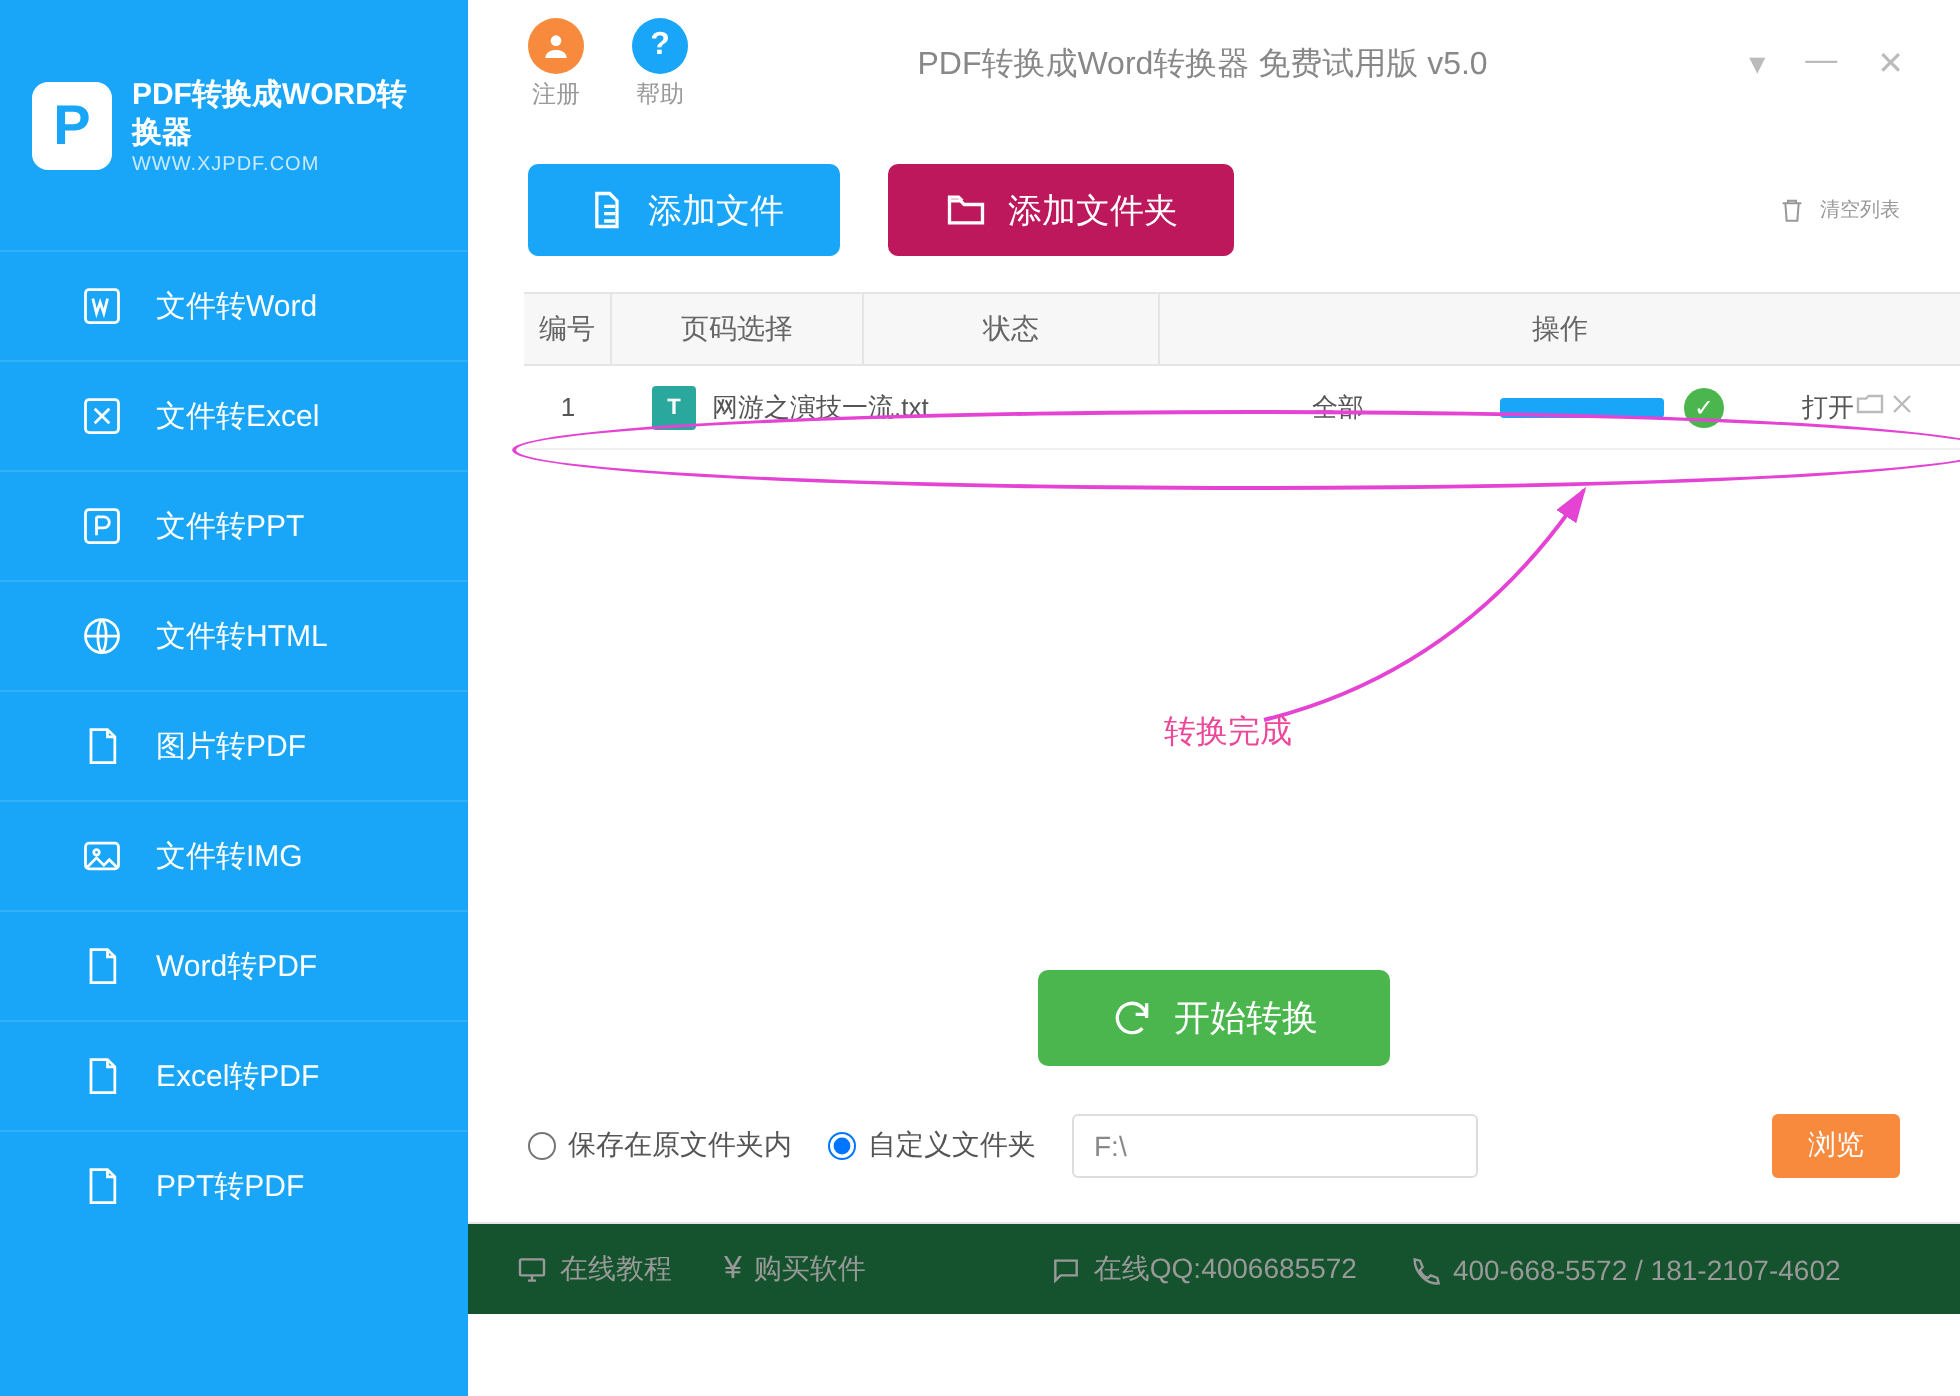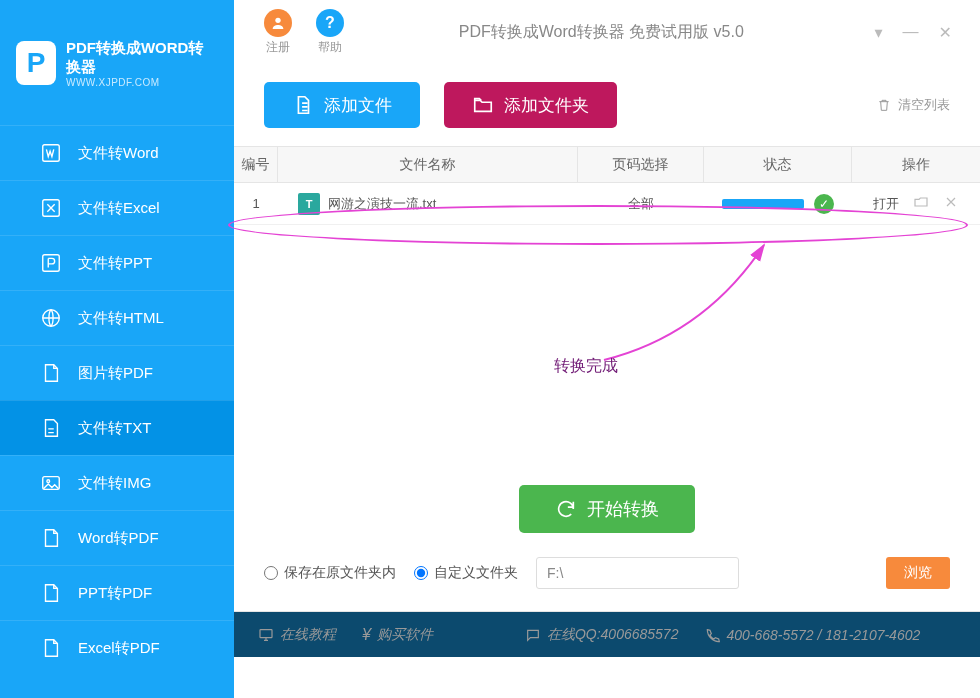--- a/index.html
+++ b/index.html
@@ -34,66 +34,66 @@
 
 
 .toolbar { display: flex; align-items: center; padding: 18px 30px; gap: 24px; }
 .btn { height: 46px; border-radius: 5px; color: #fff; display: flex; align-items: center; padding: 0 28px; gap: 10px; font-size: 17px; cursor: pointer; border: none; }
 .btn-blue { background: #19a6f8; }
 .btn-orange { background: #be185d; }
 .btn-green { background: #4bb64e; height: 48px; padding: 0 36px; font-size: 18px; }
 .btn-small { background: #f78a3c; height: 32px; padding: 0 18px; font-size: 14px; border-radius: 3px; }
 .btn svg { width: 22px; height: 22px; stroke: #fff; fill: none; stroke-width: 1.8; }
 .toolbar-spacer { flex: 1; }
-.clear-link { color: #999; font-size: 13px; display: flex; align-items: center; gap: 6px; cursor: pointer; }
+.clear-link { color: #999; font-size: 10px; display: flex; align-items: center; gap: 6px; cursor: pointer; }
 .clear-link svg { width: 16px; height: 16px; stroke: #999; fill: none; stroke-width: 1.5; }
 
 
-.table { border-top: 1px solid #e5e5e5; }
+.table { border-top: 1px solid #e5e5e5; margin-left: 28px; }
 .thead { display: flex; background: #f7f7f7; height: 36px; border-bottom: 1px solid #e5e5e5; }
 .th { display: flex; align-items: center; justify-content: center; color: #666; font-size: 14px; border-right: 1px solid #e5e5e5; }
 .th:last-child { border-right: none; }
 .col-num { width: 44px; }
 .col-name { width: 300px; justify-content: center; }
 .col-page { width: 126px; }
 .col-status { width: 148px; }
 .col-op { flex: 1; }
 
 .trow { display: flex; height: 42px; align-items: center; border-bottom: 1px solid #f0f0f0; position: relative; }
 .td { display: flex; align-items: center; justify-content: center; font-size: 13px; color: #555; }
 .td.col-num { justify-content: center; }
 .td.col-name { justify-content: flex-start; padding-left: 20px; gap: 8px; }
 .file-ico { width: 22px; height: 22px; background: #2aa89e; color: #fff; display: flex; align-items: center; justify-content: center; font-size: 11px; font-weight: bold; border-radius: 2px; }
 .progress { width: 82px; height: 10px; background: #19a6f8; border-radius: 2px; }
 .check { width: 20px; height: 20px; border-radius: 50%; background: #4bb64e; color: #fff; display: flex; align-items: center; justify-content: center; font-size: 12px; margin-left: 10px; }
 .td.col-status { gap: 0; }
-.td.col-op { gap: 14px; }
+.td.col-op { gap: 0; }
 .op-ico { color: #bbb; cursor: pointer; }
 .op-ico svg { width: 16px; height: 16px; stroke: #bbb; fill: none; stroke-width: 1.8; }
 
 
 .table-body { height: 282px; position: relative; }
 
 
 .annot-ellipse { position: absolute; left: -6px; top: 22px; width: 740px; height: 40px; border: 2px solid #e443d4; border-radius: 50%/50%; pointer-events: none; }
-.annot-text { position: absolute; left: 320px; top: 173px; color: #701a75; font-size: 16px; pointer-events: none; }
+.annot-text { position: absolute; left: 320px; top: 173px; color: #ec4899; font-size: 16px; pointer-events: none; }
 .annot-arrow { position: absolute; left: 330px; top: 52px; width: 230px; height: 130px; pointer-events: none; }
 
 
 .action-row { display: flex; justify-content: center; padding: 20px 0 24px; }
 
 
 .save-row { display: flex; align-items: center; padding: 0 30px 22px; gap: 18px; font-size: 14px; color: #555; }
 .radio { display: flex; align-items: center; gap: 6px; cursor: pointer; }
 .radio input { width: 14px; height: 14px; }
 .path-input { flex: 1; max-width: 330px; height: 32px; border: 1px solid #ddd; border-radius: 3px; padding: 0 10px; font-size: 14px; color: #888; }
 .save-spacer { flex: 1; }
 
 
-.footer { height: 46px; background: #0c4a6e; display: flex; align-items: center; padding: 0 24px; gap: 26px; color: #999; font-size: 14px; border-top: 1px solid #e5e5e5; font-style: italic; }
+.footer { height: 46px; background: #14532d; display: flex; align-items: center; padding: 0 24px; gap: 26px; color: #999; font-size: 14px; border-top: 1px solid #e5e5e5; }
 .footer-item { display: flex; align-items: center; gap: 6px; cursor: pointer; }
 .footer-item svg { width: 16px; height: 16px; stroke: #999; fill: none; stroke-width: 1.8; }
 .footer-spacer { width: 40px; }
 </style>
 </head>
 <body>
 
 <div class="app">
 
   <aside class="sidebar">
@@ -143,29 +143,20 @@
       </div>
       <div class="nav-item">
         <span class="nav-icon">
             <svg viewBox="0 0 24 24">
               <path d="M6 3h9l4 4v14H6z"></path>
               <path d="M15 3v4h4"></path>
             </svg>
           </span>
         <span>图片转PDF</span>
       </div>
-      <div class="nav-item active">
-        <span class="nav-icon">
-            <svg viewBox="0 0 24 24">
-              <path d="M6 3h9l4 4v14H6z"></path>
-              <path d="M9 17h6M9 13h6"></path>
-            </svg>
-          </span>
-        <span>文件转TXT</span>
-      </div>
       <div class="nav-item">
         <span class="nav-icon">
             <svg viewBox="0 0 24 24">
               <rect x="3" y="5" width="18" height="14" rx="2"></rect>
               <circle cx="9" cy="10" r="1.5"></circle>
               <path d="M4 18l5-5 4 4 3-3 4 4"></path>
             </svg>
           </span>
         <span>文件转IMG</span>
       </div>
@@ -178,30 +169,30 @@
           </span>
         <span>Word转PDF</span>
       </div>
       <div class="nav-item">
         <span class="nav-icon">
             <svg viewBox="0 0 24 24">
               <path d="M6 3h9l4 4v14H6z"></path>
               <path d="M15 3v4h4"></path>
             </svg>
           </span>
-        <span>PPT转PDF</span>
+        <span>Excel转PDF</span>
       </div>
       <div class="nav-item">
         <span class="nav-icon">
             <svg viewBox="0 0 24 24">
               <path d="M6 3h9l4 4v14H6z"></path>
               <path d="M15 3v4h4"></path>
             </svg>
           </span>
-        <span>Excel转PDF</span>
+        <span>PPT转PDF</span>
       </div>
     </nav>
   </aside>
 
   <main class="main">
 
     <div class="titlebar">
       <div class="tb-iconbtn">
         <div class="tb-circle" style="background:#f78a3c">
           <svg width="16" height="16" viewBox="0 0 24 24" fill="#fff">
@@ -243,21 +234,20 @@
         <svg viewBox="0 0 24 24">
             <path d="M5 7h14M9 7V5h6v2M7 7l1 13h8l1-13"></path>
           </svg>
         <span>清空列表</span>
       </div>
     </div>
 
     <div class="table">
       <div class="thead">
         <div class="th col-num">编号</div>
-        <div class="th col-name">文件名称</div>
         <div class="th col-page">页码选择</div>
         <div class="th col-status">状态</div>
         <div class="th col-op">操作</div>
       </div>
       <div class="table-body">
         <div class="trow">
           <div class="td col-num">1</div>
           <div class="td col-name">
             <span class="file-ico">T</span>
             <span>网游之演技一流.txt</span>

